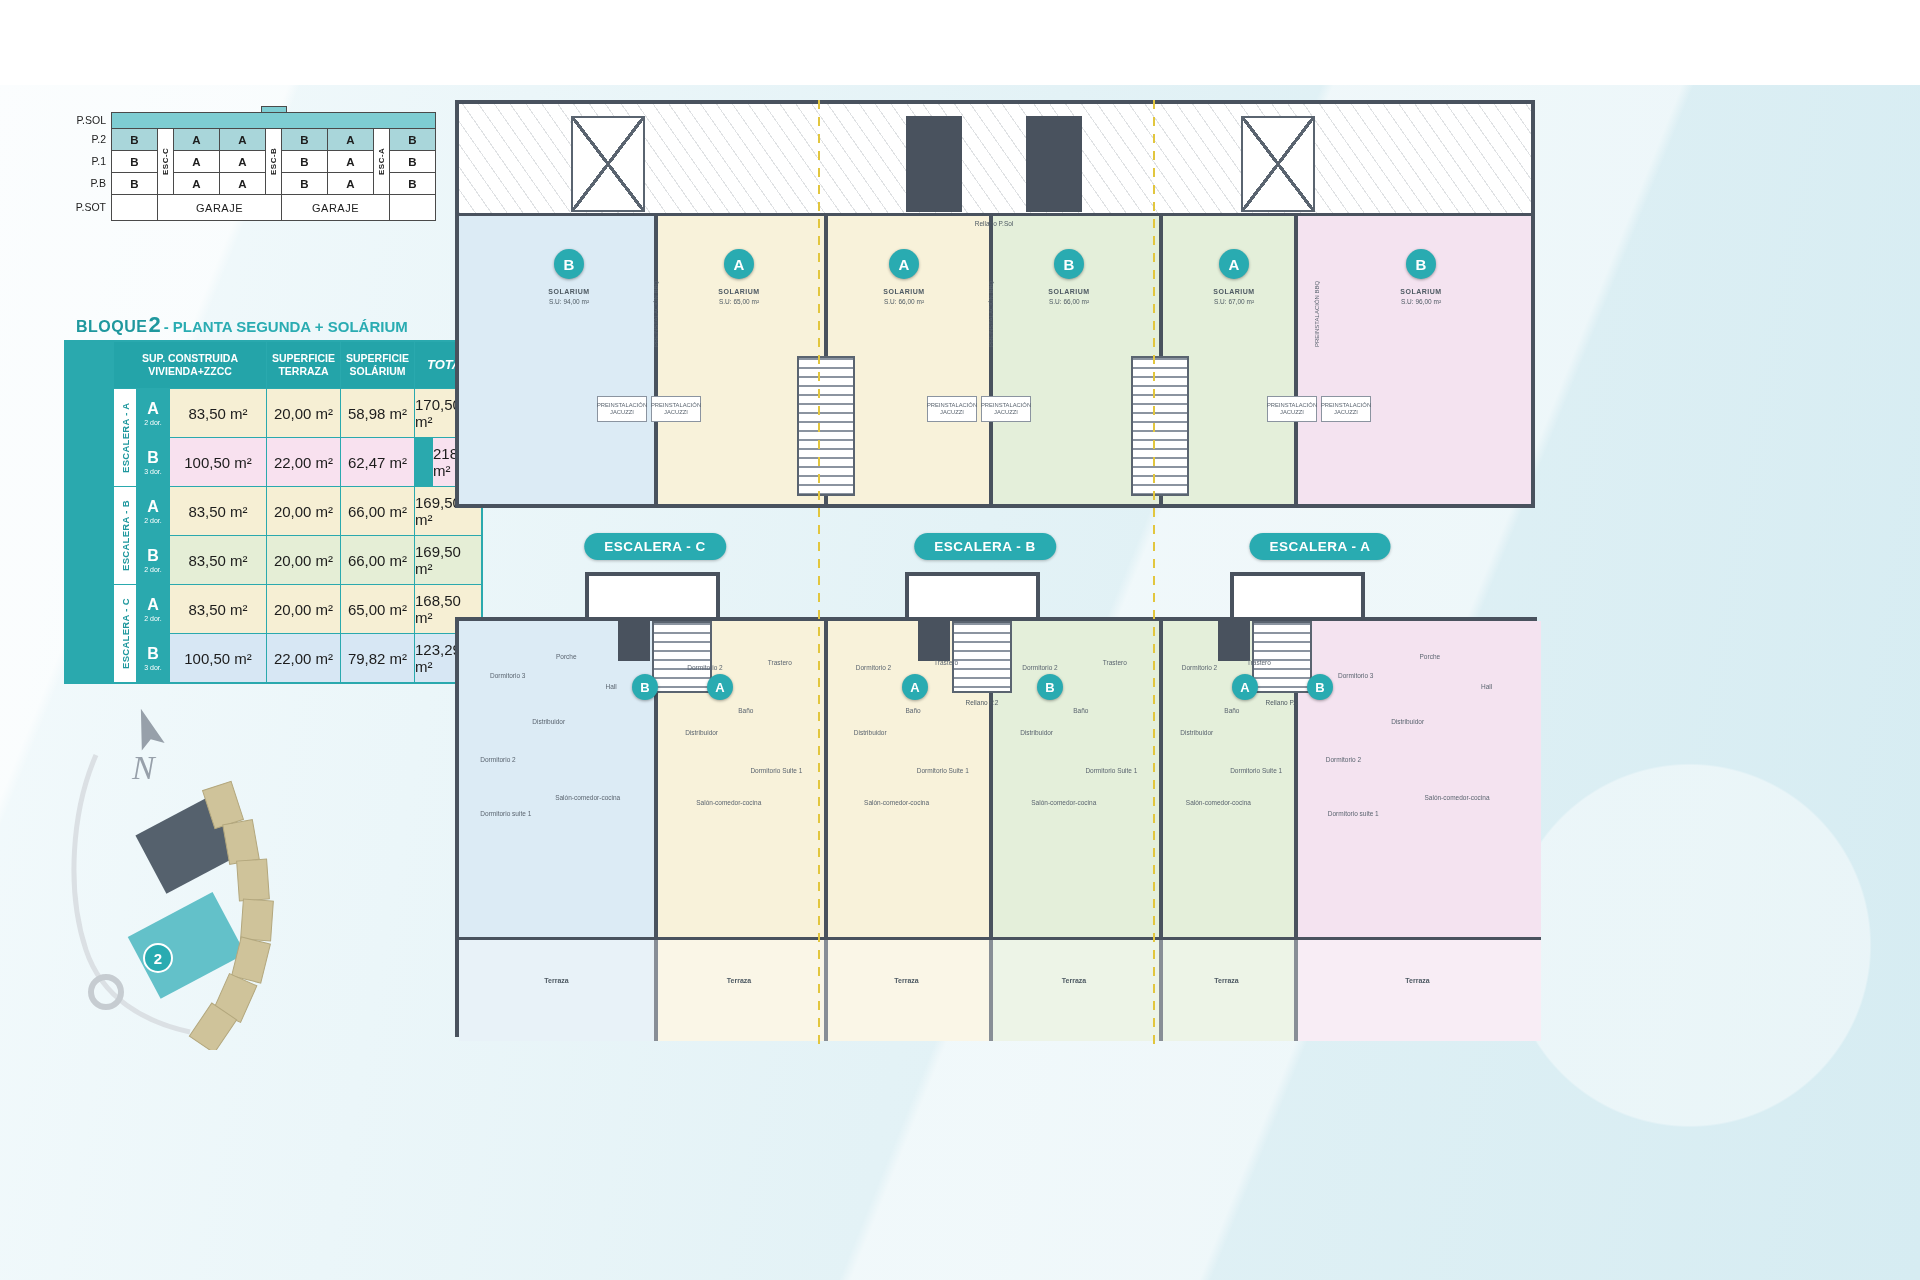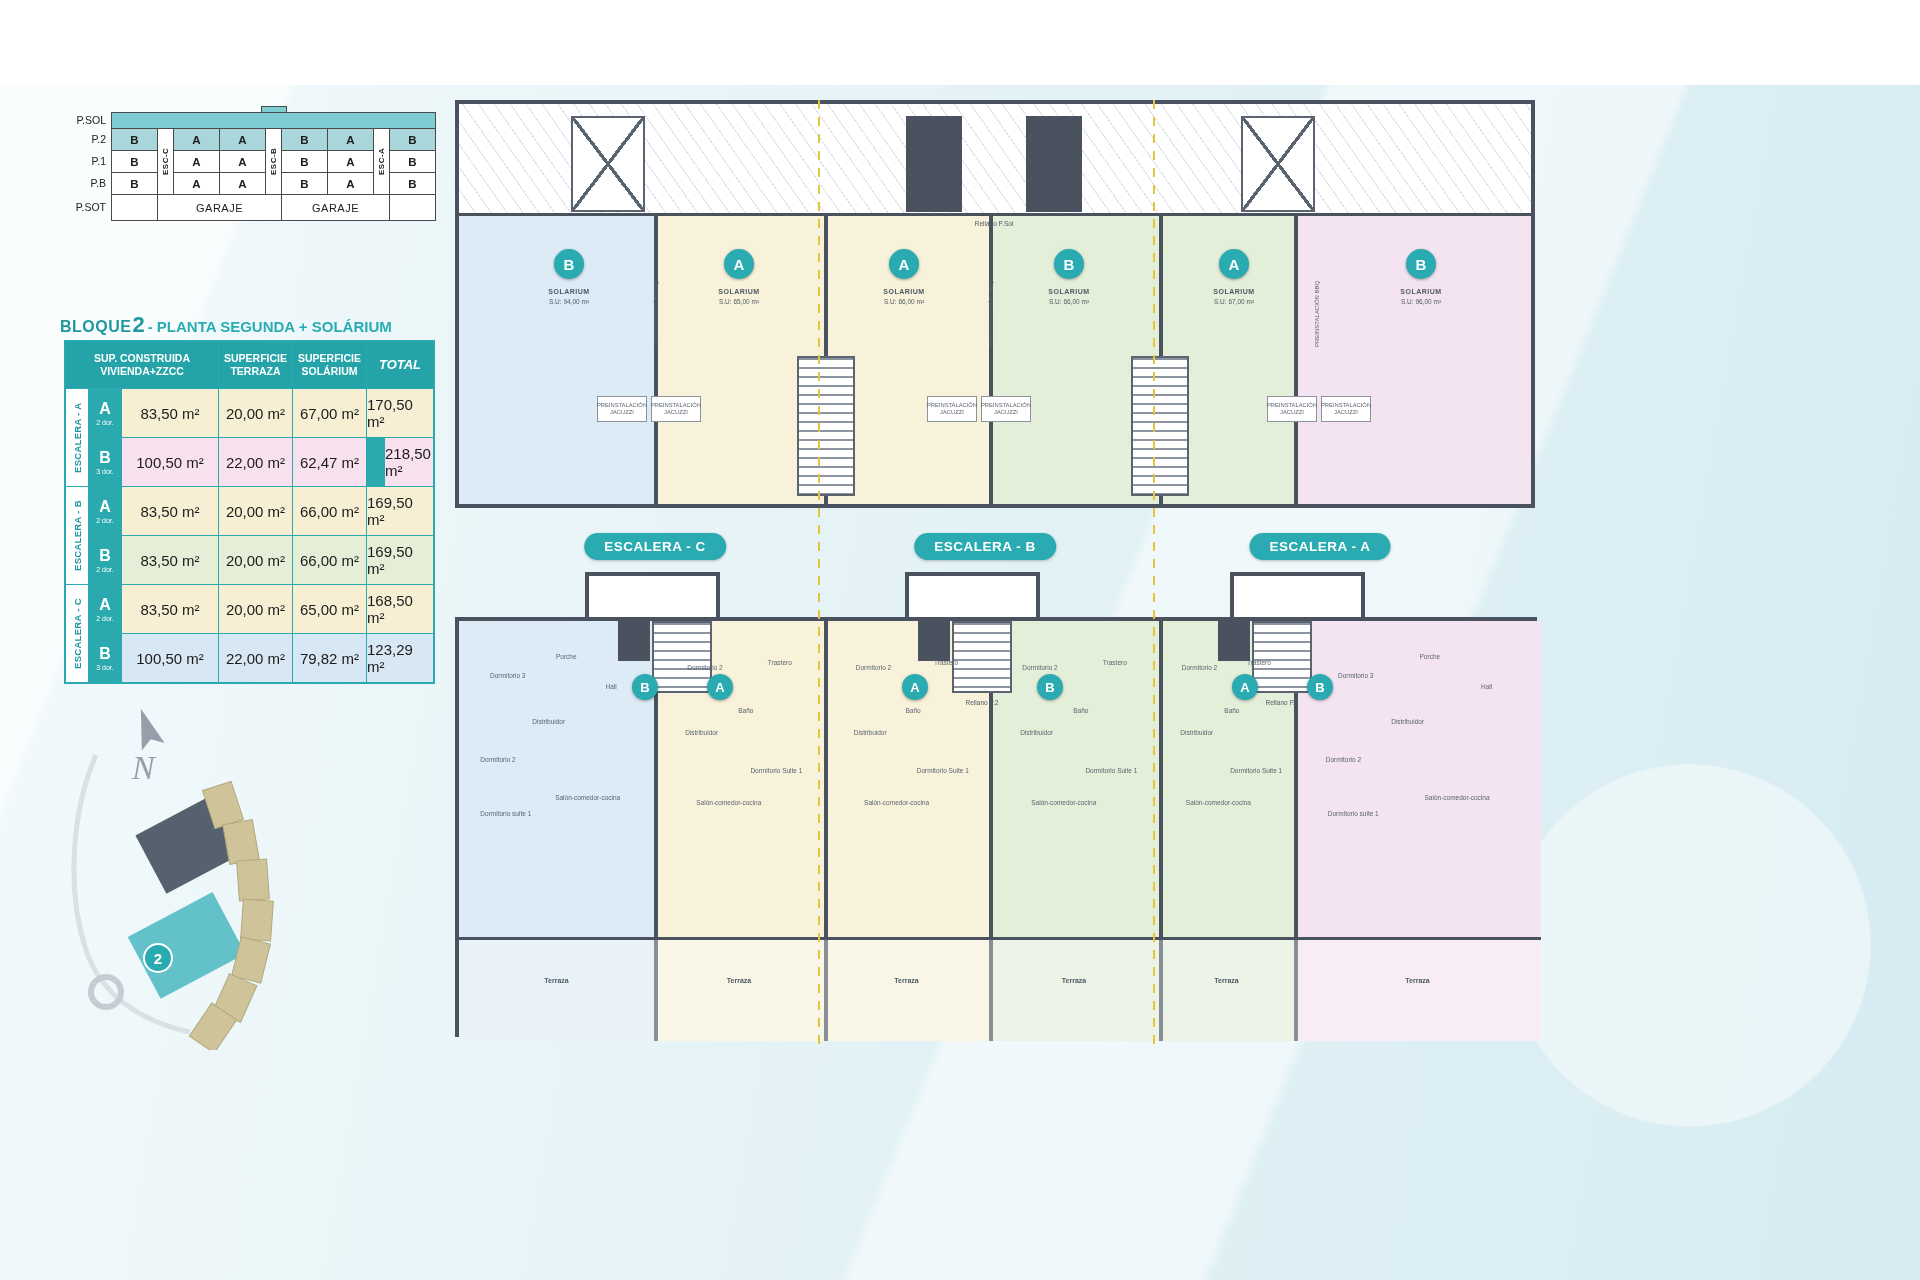--- a/index.html
+++ b/index.html
@@ -29,28 +29,28 @@
     grid-template-rows:16px 22px 22px 22px 26px;}
   .sec-label{font-size:10.5px;color:#222;align-self:center;justify-self:end;padding-right:6px;}
   .sec-cell{border:1px solid #4a4a4a;margin:0 0 -1px -1px;display:flex;align-items:center;justify-content:center;font-size:11.5px;font-weight:bold;background:#fff;color:#1c1c1c;}
   .sec-hl{background:#a9d6da;}
   .sec-garaje{font-weight:normal;font-size:11px;letter-spacing:.5px;}
   .sec-esc{border:1px solid #4a4a4a;margin:0 0 -1px -1px;display:flex;align-items:center;justify-content:center;background:#fff;font-size:8px;font-weight:bold;writing-mode:vertical-rl;transform:rotate(180deg);letter-spacing:.5px;color:#1c1c1c;}
   .sec-bar{background:#7ecdd2;border:1px solid #4a4a4a;position:relative;margin:0 0 -1px -1px;}
   .sec-notch{position:absolute;left:50%;top:-7px;width:26px;height:7px;transform:translateX(-50%);background:#7ecdd2;border:1px solid #4a4a4a;}
 
   
-  .table-title{position:absolute;left:60px;top:312px;color:#1f989e;z-index:2;white-space:nowrap;}
+  .table-title{position:absolute;left:76px;top:312px;color:#1f989e;z-index:2;white-space:nowrap;}
   .tt-b{font-size:16px;font-weight:bold;letter-spacing:.5px;}
   .tt-n{font-size:22px;font-weight:bold;margin:0 3px 0 1px;}
   .tt-r{font-size:15px;font-weight:bold;color:#2aacb2;}
   .spec-table{position:absolute;left:64px;top:340px;display:grid;z-index:2;
     grid-template-columns:22px 32px 96px 73px 73px 66px;
     grid-template-rows:46px repeat(6,48px);
-    background:#2aa9ae;gap:1px;border:2px solid #2aa9ae;}
+    background:#2aa9ae;gap:1px;border:2px solid #2aa9ae;padding-left:48px;}
   .th{background:#24a4a9;color:#fff;display:flex;flex-direction:column;align-items:center;justify-content:center;font-weight:bold;font-size:10.5px;line-height:1.25;text-align:center;}
   .th .big{font-size:13px;}
   .tgroup{background:#fff;color:#1f989e;display:flex;align-items:center;justify-content:center;font-size:9.5px;font-weight:bold;writing-mode:vertical-rl;transform:rotate(180deg);letter-spacing:.3px;}
   .tbadge{background:#2aa9ae;color:#fff;display:flex;flex-direction:column;align-items:center;justify-content:center;line-height:1;}
   .tbadge .bl{font-size:16px;font-weight:bold;}
   .tbadge .bd{font-size:7px;margin-top:2px;}
   .tcell{display:flex;align-items:center;justify-content:center;font-size:15px;font-weight:normal;color:#1c1c1c;}
   .c-cream{background:#f6efd4;} .c-pink{background:#f8e1ef;} .c-green{background:#e5eed6;} .c-blue{background:#d7e7f4;}
 
   
@@ -144,21 +144,21 @@
       <div class="th" style="grid-area: 1 / 6; font-style: italic;">
         <div class="big">TOTAL</div>
       </div>
       <div class="tgroup" style="grid-area: 2 / 1 / 4;">ESCALERA - A</div>
       <div class="tbadge" style="grid-area: 2 / 2;">
         <div class="bl">A</div>
         <div class="bd">2 dor.</div>
       </div>
       <div class="tcell c-cream" style="grid-area: 2 / 3;">83,50 m²</div>
       <div class="tcell c-cream" style="grid-area: 2 / 4;">20,00 m²</div>
-      <div class="tcell c-cream" style="grid-area: 2 / 5;">67,00 m²</div>
+      <div class="tcell c-cream" style="grid-area: 2 / 5;">58,98 m²</div>
       <div class="tcell c-cream" style="grid-area: 2 / 6;">170,50 m²</div>
       <div class="tbadge" style="grid-area: 3 / 2;">
         <div class="bl">B</div>
         <div class="bd">3 dor.</div>
       </div>
       <div class="tcell c-pink" style="grid-area: 3 / 3;">100,50 m²</div>
       <div class="tcell c-pink" style="grid-area: 3 / 4;">22,00 m²</div>
       <div class="tcell c-pink" style="grid-area: 3 / 5;">62,47 m²</div>
       <div class="tcell c-pink" style="grid-area: 3 / 6; margin-left: 18px;">218,50 m²</div>
       <div class="tgroup" style="grid-area: 4 / 1 / 6;">ESCALERA - B</div>

